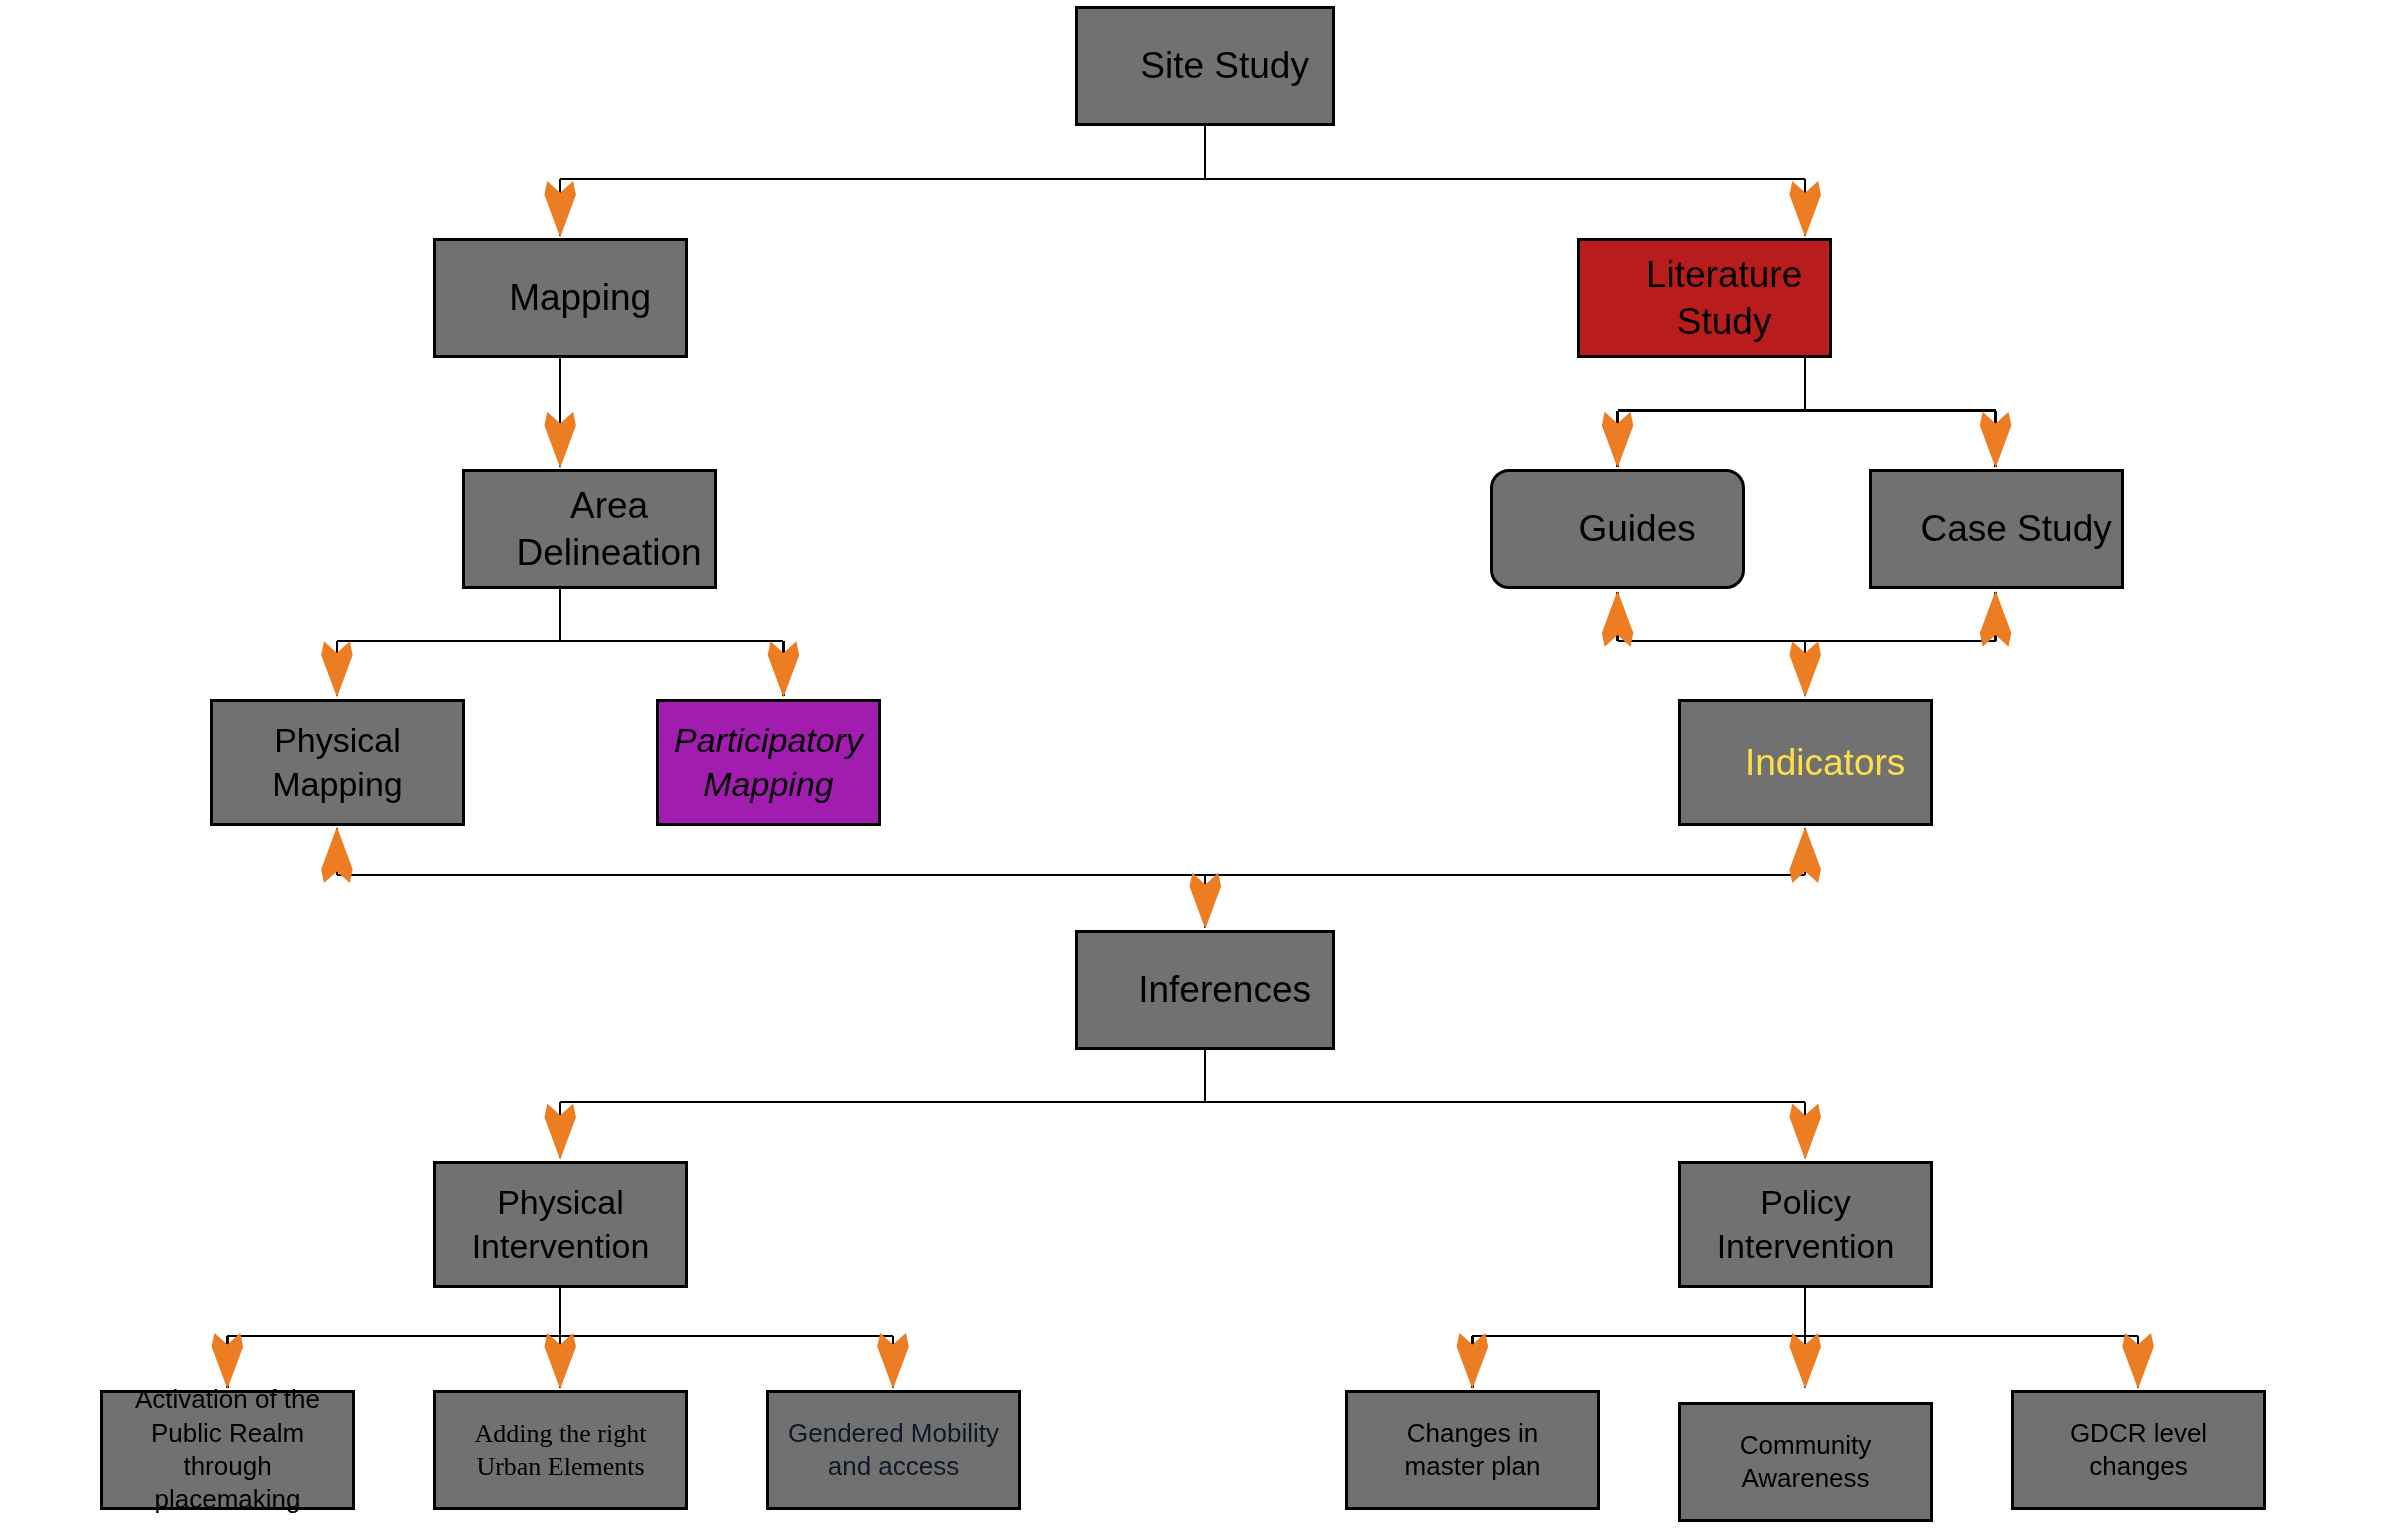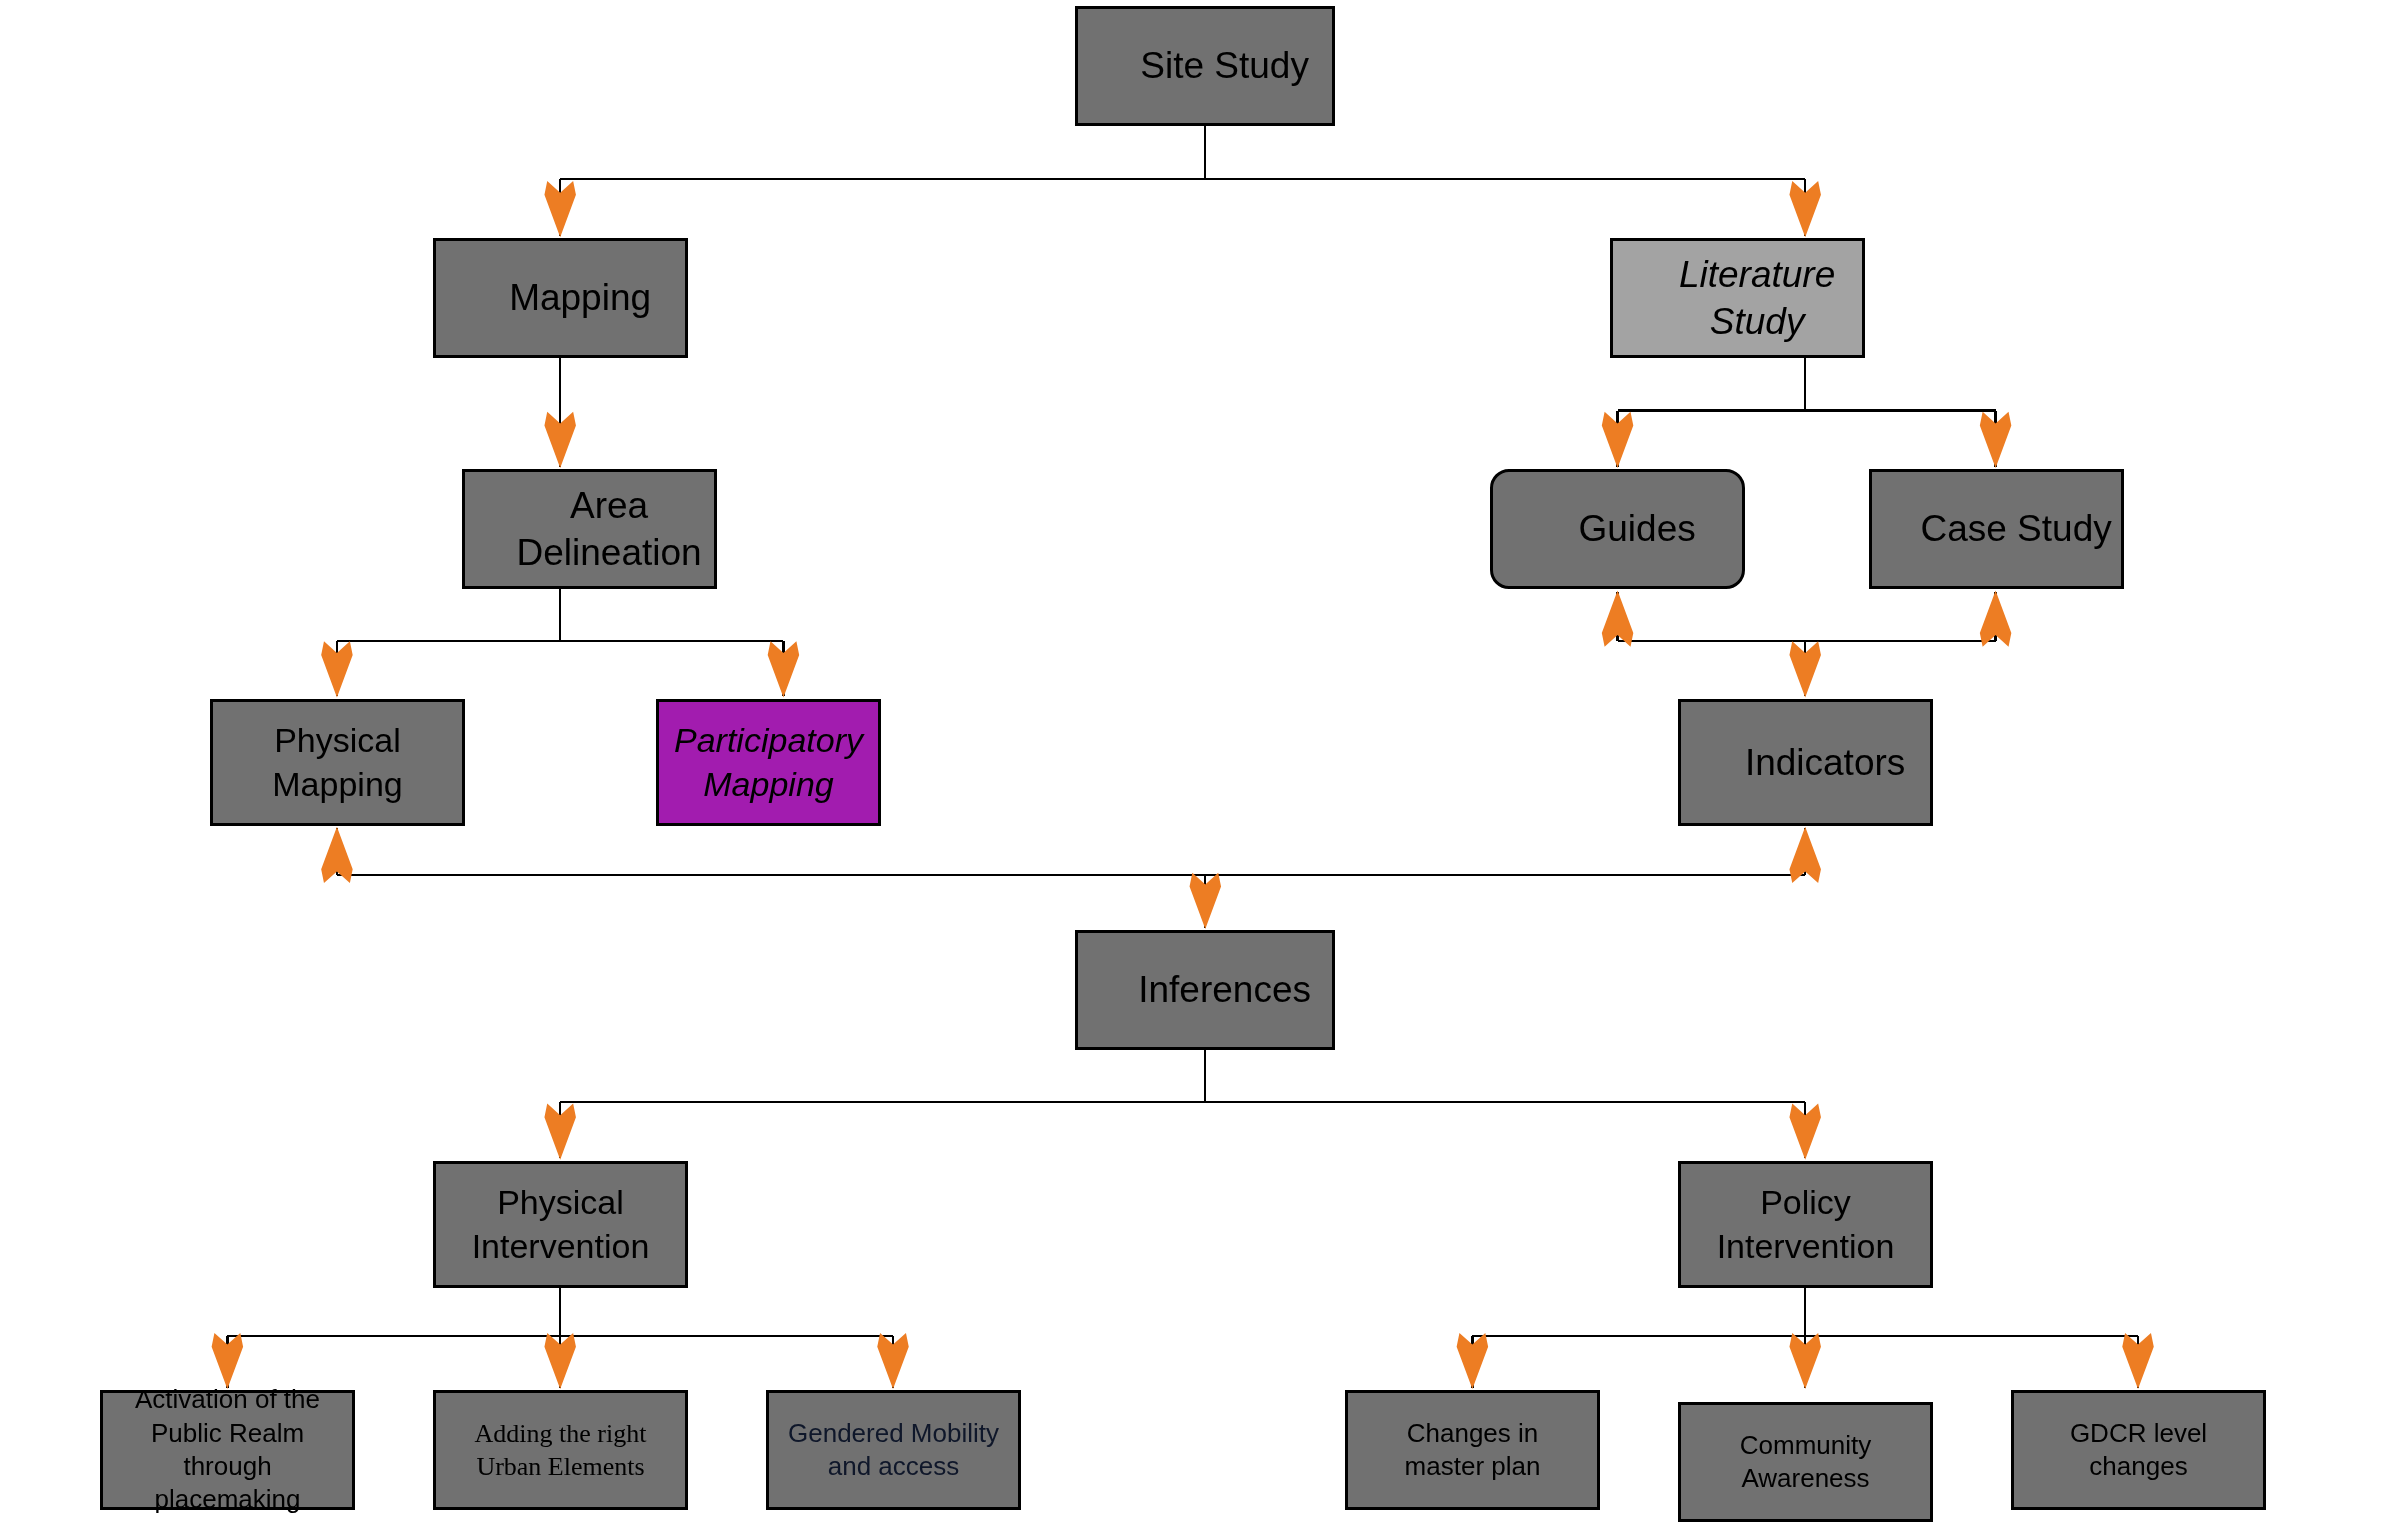--- a/index.html
+++ b/index.html
@@ -112,41 +112,41 @@
       <line x1="1760" y1="1276.91" x2="1760" y2="1354" stroke="#000000" stroke-width="3.5" shape-rendering="crispEdges"></line>
       <polygon points="1760.0,1356.0 1737.0,1294.0 1737.0,1294.0 1741.1,1274.0 1760.0,1291.0 1778.9,1274.0 1783.0,1294.0" fill="#ED7D23"></polygon>
     </svg>
   <div id="nodes">
       <div class="node fs-lg" style="left: 1075px; top: 5.5px; width: 260px; height: 120px; background: rgb(113, 113, 113); border-color: rgb(0, 0, 0); color: rgb(0, 0, 0);">
         <span class="label">Site Study</span>
       </div>
       <div class="node fs-lg" style="left: 433px; top: 238px; width: 255px; height: 120px; background: rgb(113, 113, 113); border-color: rgb(0, 0, 0); color: rgb(0, 0, 0);">
         <span class="label">Mapping</span>
       </div>
-      <div class="node fs-lg" style="left: 1610px; top: 238px; width: 255px; height: 120px; background: #a3a3a3; border-color: rgb(0, 0, 0); color: rgb(0, 0, 0); font-style: italic;">
+      <div class="node fs-lg" style="left: 1577px; top: 238px; width: 255px; height: 120px; background: #b91c1c; border-color: rgb(0, 0, 0); color: rgb(0, 0, 0);">
         <span class="label">Literature Study</span>
       </div>
       <div class="node fs-lg" style="left: 433px; top: 469px; width: 255px; height: 120px; background: rgb(113, 113, 113); border-color: rgb(0, 0, 0); color: rgb(0, 0, 0); margin-left: 29px;">
         <span class="label">Area Delineation</span>
       </div>
       <div class="node fs-lg" style="left: 1490px; top: 469px; width: 255px; height: 120px; background: rgb(113, 113, 113); border-color: rgb(0, 0, 0); color: rgb(0, 0, 0); border-radius: 19px;">
         <span class="label">Guides</span>
       </div>
       <div class="node fs-lg" style="left: 1869px; top: 469px; width: 255px; height: 120px; background: rgb(113, 113, 113); border-color: rgb(0, 0, 0); color: rgb(0, 0, 0);">
         <span class="label">Case Study</span>
       </div>
       <div class="node fs-md" style="left: 210px; top: 699px; width: 255px; height: 127px; background: rgb(113, 113, 113); border-color: rgb(0, 0, 0); color: rgb(0, 0, 0);">
         <span class="label">Physical
 Mapping</span>
       </div>
       <div class="node fs-md" style="left: 656px; top: 699px; width: 225px; height: 127px; background: #a21caf; border-color: rgb(0, 0, 0); color: rgb(0, 0, 0); font-style: italic;">
         <span class="label">Participatory
 Mapping</span>
       </div>
-      <div class="node fs-lg" style="left: 1678px; top: 699px; width: 255px; height: 127px; background: rgb(113, 113, 113); border-color: rgb(0, 0, 0); color: #000000;">
+      <div class="node fs-lg" style="left: 1678px; top: 699px; width: 255px; height: 127px; background: rgb(113, 113, 113); border-color: rgb(0, 0, 0); color: #fde047;">
         <span class="label">Indicators</span>
       </div>
       <div class="node fs-lg" style="left: 1075px; top: 930px; width: 260px; height: 120px; background: rgb(113, 113, 113); border-color: rgb(0, 0, 0); color: rgb(0, 0, 0);">
         <span class="label">Inferences</span>
       </div>
       <div class="node fs-md" style="left: 433px; top: 1161px; width: 255px; height: 127px; background: rgb(113, 113, 113); border-color: rgb(0, 0, 0); color: rgb(0, 0, 0);">
         <span class="label">Physical
 Intervention</span>
       </div>
       <div class="node fs-md" style="left: 1678px; top: 1161px; width: 255px; height: 127px; background: rgb(113, 113, 113); border-color: rgb(0, 0, 0); color: rgb(0, 0, 0);">

